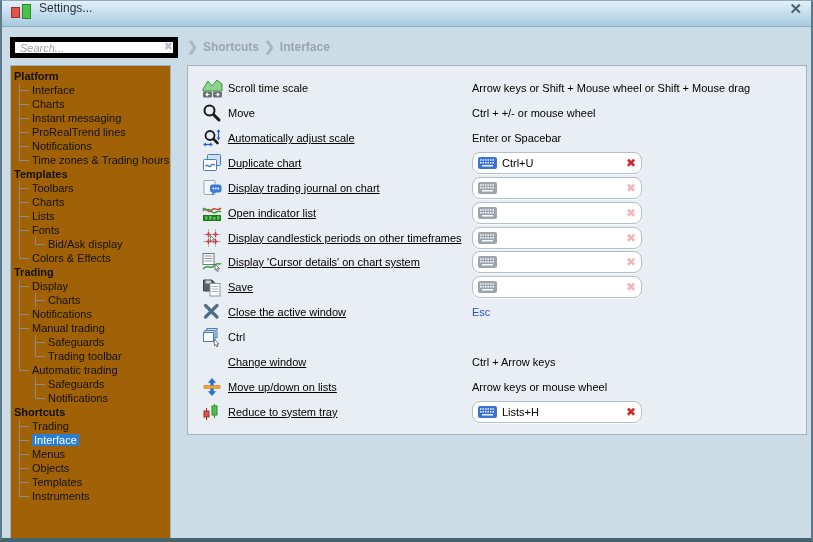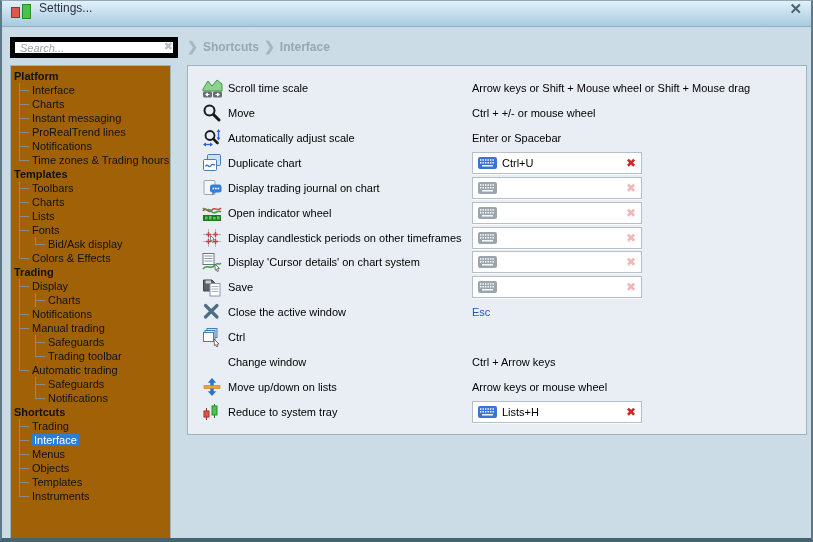--- a/index.html
+++ b/index.html
@@ -41,24 +41,24 @@
   .ti.l1::after{left:6px;}
   .ti.l2::after{left:22px;}
   .ti.p1{background-image:linear-gradient(#8a8a8a,#8a8a8a);background-repeat:no-repeat;background-size:1px 100%;background-position:6px 0;}
   .ti .sel{background:#2a7fd4;color:#fff;padding:0 2px;}
   
   .main{position:absolute;left:185px;top:64px;width:620px;height:370px;box-sizing:border-box;
     background:#e8eef3;border:1px solid #9fb3bd;padding:10px 14px;display:flex;flex-direction:column;}
   .row{display:flex;align-items:center;flex:1;min-height:0;}
   .ic{width:26px;min-width:26px;display:flex;align-items:center;}
   .lbl{width:244px;min-width:244px;font-size:11px;color:#000;}
-  .lbl.u{cursor:pointer;}
+  .lbl.u{text-decoration:underline;cursor:pointer;}
   .val{font-size:11px;color:#000;}
   .val.link{color:#2b50cc;cursor:pointer;}
-  .field{width:170px;height:22px;box-sizing:border-box;background:#fff;border:1px solid #b5bfc6;border-radius:0;
+  .field{width:170px;height:22px;box-sizing:border-box;background:#fff;border:1px solid #b5bfc6;border-radius:8px;
     display:flex;align-items:center;padding:0 5px;gap:5px;box-shadow:0 1px 0 rgba(255,255,255,.7);}
   .ftext{font-size:11px;color:#000;flex:1;}
   .clear{font-size:12px;line-height:1;cursor:pointer;}
   .clear.on{color:#d42525;}
   .clear.off{color:#f3b6b6;}
   .ic svg,.field svg{display:block;}
 </style>
 </head>
 <body>
 
@@ -216,21 +216,21 @@
           <svg width="20" height="20">
             <rect x="1" y="12" width="18" height="6" fill="#1d7a1d"></rect>
             <rect x="3" y="13.5" width="2.6" height="3" fill="#5fc45f"></rect>
             <rect x="7" y="13" width="2.6" height="3.5" fill="#5fc45f"></rect>
             <rect x="11" y="14" width="2.6" height="2.5" fill="#5fc45f"></rect>
             <rect x="15" y="13.2" width="2.6" height="3.3" fill="#5fc45f"></rect>
             <path d="M1 8 C4 2 6 12 10 7 C13 3.5 16 9 19 5" fill="none" stroke="#d04040" stroke-width="1.5"></path>
             <path d="M1 5 C4 10 7 3 10 9 C13 12 16 6 19 9" fill="none" stroke="#3aa03a" stroke-width="1.5"></path>
           </svg>
         </span>
-      <span class="lbl u">Open indicator wheel</span>
+      <span class="lbl u">Open indicator list</span>
       <span class="field">
         <span>
             <svg width="19" height="12" viewBox="0 0 19 12">
               <rect width="19" height="12" rx="2" fill="#9aa5ad"></rect>
               <path d="M2 3 H17 M2 5.7 H17" stroke="#fff" stroke-width="1.4" stroke-dasharray="1.4 1.1" fill="none"></path>
               <path d="M4 8.8 H15" stroke="#fff" stroke-width="1.4"></path>
             </svg>
           </span>
         <span class="ftext"></span>
         <span class="clear off">✖</span>

